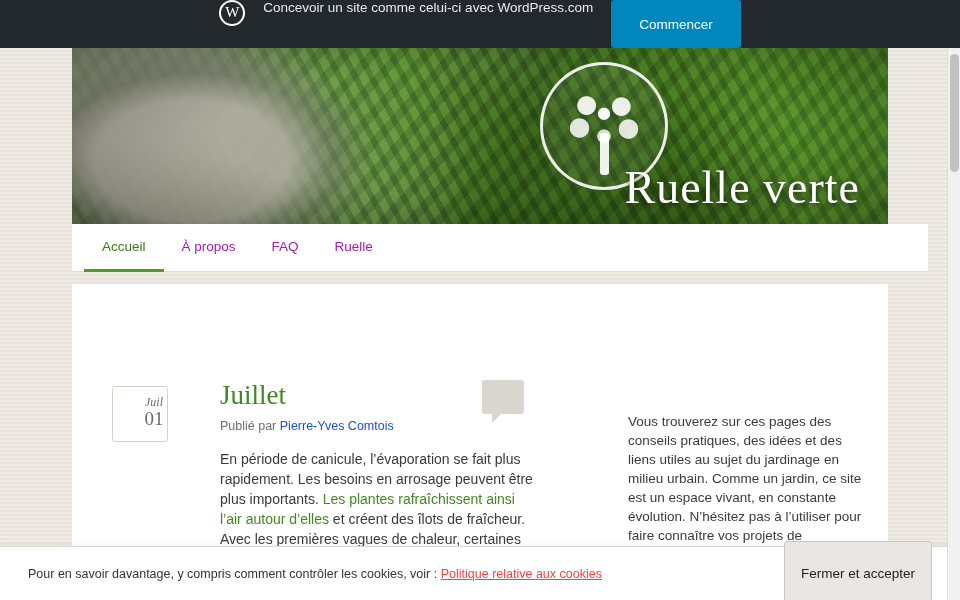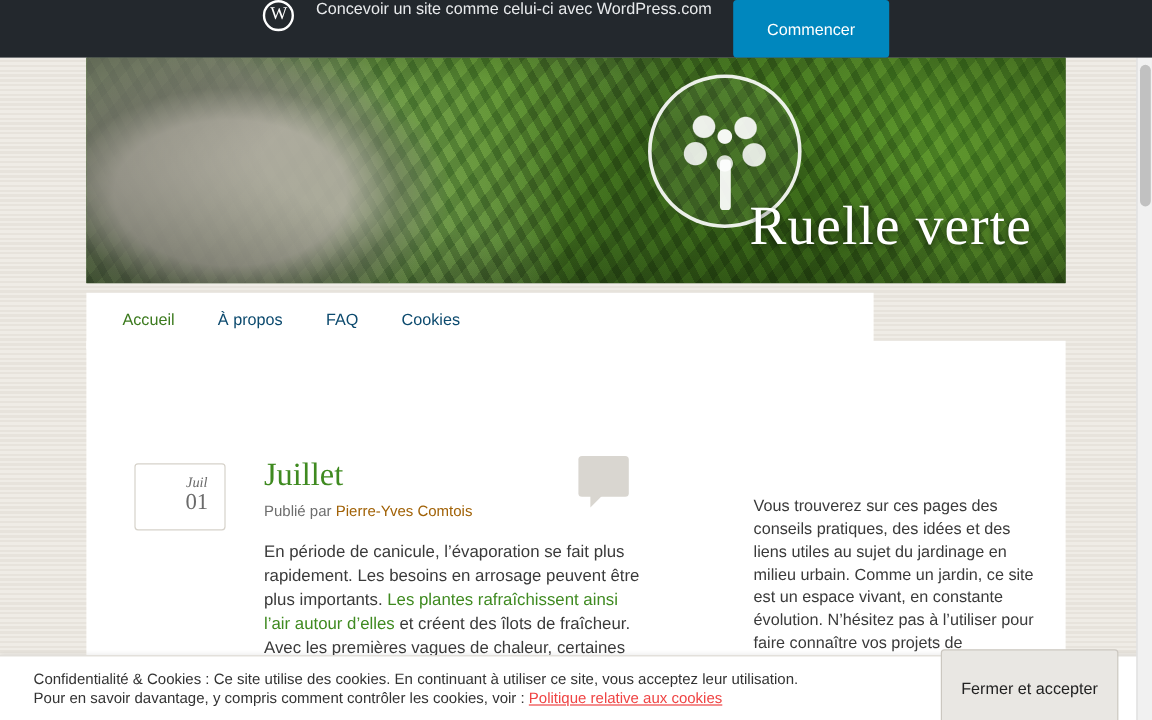--- a/index.html
+++ b/index.html
@@ -147,38 +147,38 @@
     font-family: "Liberation Serif", serif;
     font-size: 46px;
     letter-spacing: 1px;
     text-shadow: 0 2px 6px rgba(0,0,0,.55);
     white-space: nowrap;
   }
 
   
   .nav-wrap {
     position: absolute;
-    top: 196px; left: 72px;
-    width: 656px;
+    top: 176px; left: 72px;
+    width: 856px;
     height: 48px;
     background: #ffffff;
     border-bottom: 1px solid #e3e0da;
   }
   .nav {
     display: flex;
     align-items: stretch;
     height: 48px;
     padding-left: 12px;
   }
   .nav-item {
     display: flex;
     align-items: center;
     padding: 0 18px;
     font-size: 13.5px;
-    color: #0c4a6e;
+    color: #a21caf;
     cursor: pointer;
     border-bottom: 3px solid transparent;
     white-space: nowrap;
   }
   .nav-item.active {
     color: #3c7a1e;
     border-bottom-color: #4f9c25;
   }
 
   
@@ -191,21 +191,21 @@
     display: flex;
   }
   .col-main {
     width: 538px;
     position: relative;
     padding: 96px 0 0 0;
   }
   .date-badge {
     position: absolute;
     left: 40px; top: 102px;
-    width: 76px; height: 56px;
+    width: 56px; height: 56px;
     border: 1px solid #d6d2ca;
     border-radius: 3px;
     text-align: center;
     color: #6b6b6b;
     background: #ffffff;
     padding-left: 28px;
   }
   .date-badge .m {
     display: block;
     font-family: "Liberation Serif", serif;
@@ -228,21 +228,21 @@
     font-size: 27px;
     color: #3f8a20;
     margin: 0 0 8px 0;
     font-weight: normal;
   }
   .post-meta {
     font-size: 12.5px;
     color: #6e6e6e;
     margin-bottom: 16px;
   }
-  .post-meta a { color: #a16207; text-decoration: none; }
+  .post-meta a { color: #1d4ed8; text-decoration: none; }
   .post-body {
     font-size: 14px;
     line-height: 20px;
     color: #3a3a3a;
   }
   .post-body a { color: #3f8a20; text-decoration: none; }
   .comment-bubble {
     position: absolute;
     left: 410px; top: 96px;
     width: 42px; height: 34px;
@@ -355,21 +355,21 @@
       <div class="trunk"></div>
     </div>
     <div class="site-title">Ruelle verte</div>
   </div>
 
   <div class="nav-wrap">
     <div class="nav">
       <div class="nav-item active">Accueil</div>
       <div class="nav-item">À propos</div>
       <div class="nav-item">FAQ</div>
-      <div class="nav-item">Cookies</div>
+      <div class="nav-item">Ruelle</div>
     </div>
   </div>
 
   <div class="content">
 
     <div class="col-main">
 
       <div class="date-badge">
         <span class="m">Juil</span>
         <span class="d">01</span>
@@ -394,21 +394,20 @@
       <div>Vous trouverez sur ces pages des conseils pratiques, des idées et des liens utiles au sujet du jardinage en milieu urbain. Comme un jardin, ce site est un espace vivant, en constante évolution. N’hésitez pas à l’utiliser pour faire connaître vos projets de verdissement.</div>
       <div class="search-row">
         <input class="search-input" type="text" value="Recherche" style="">
       </div>
     </div>
 
   </div>
 
   <div class="cookie-bar">
     <div class="cookie-text">
-      <div>Confidentialité &amp; Cookies : Ce site utilise des cookies. En continuant à utiliser ce site, vous acceptez leur utilisation.</div>
       <div>
         <span>Pour en savoir davantage, y compris comment contrôler les cookies, voir :</span>
         <a href="#">Politique relative aux cookies</a>
       </div>
     </div>
     <button class="cookie-btn">Fermer et accepter</button>
   </div>
 
 </div>
 

